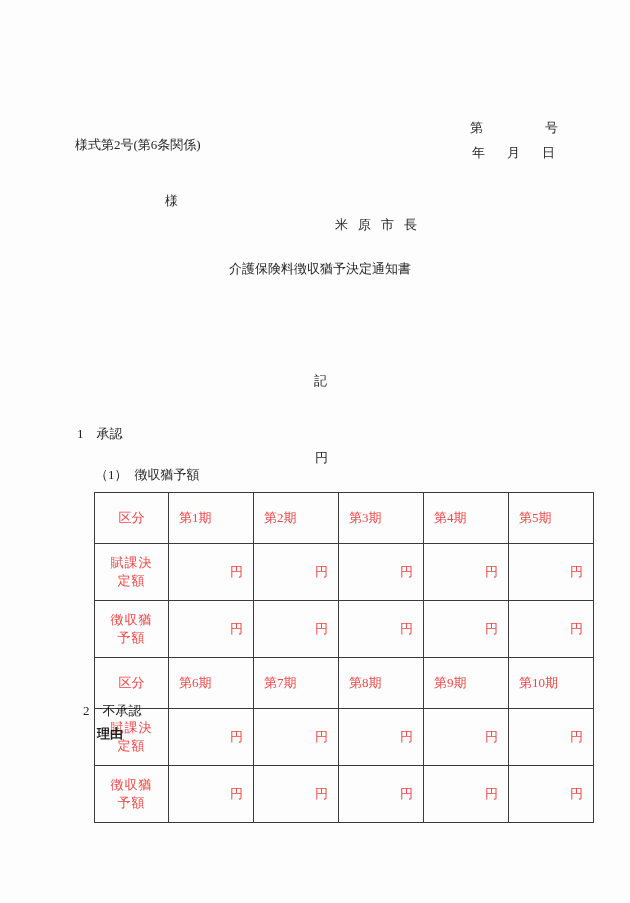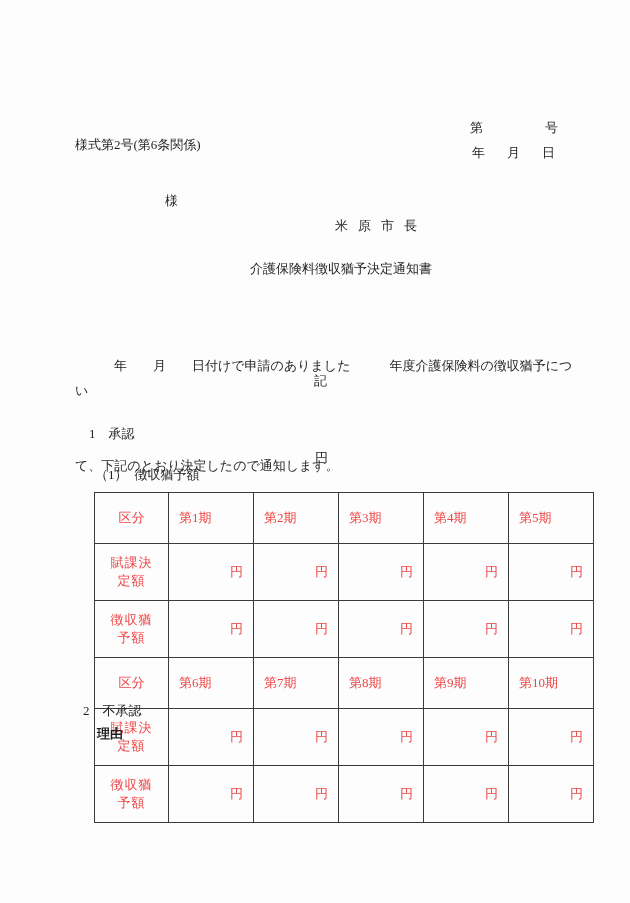--- a/index.html
+++ b/index.html
@@ -13,26 +13,26 @@
     font-size:13px;
     color:#1f1f1f;
     overflow:hidden;
   }
   .abs { position:absolute; line-height:1.3; white-space:pre; }
 
   .form-number   { left:75px;  top:93px;margin-top:44px; }
   .doc-number    { left:470px; top:120px; width:88px; display:flex; justify-content:space-between; }
   .date-line     { left:472px; top:145px; width:83px; display:flex; justify-content:space-between; }
   .addressee     { left:165px; top:193px; }
-  .sender        { left:335px; top:218px; letter-spacing:10px; }
-  .doc-title     { left:250px; top:261px;text-align:right; }
+  .sender        { left:335px; top:218px; letter-spacing:10px;font-family:Liberation Mono, monospace; }
+  .doc-title     { left:229px; top:261px;text-align:right; }
   .body-par      { left:75px;  top:303px; width:500px; line-height:25px; }
   .body-par .ln  { white-space:pre-wrap; }
   .record-marker { left:314px; top:373px; }
-  .sec1-heading  { left:89px;  top:426px; }
+  .sec1-heading  { left:77px;  top:426px; }
   .item-line     { left:82px; }
   .item-1        { top:450px; width:400px; }
   .item-2        { top:475px; }
   .item-label    { margin-left:7px; }
   .unit-float    { position:absolute; left:233px; top:0; }
   .sec2-heading  { left:83px;  top:703px; }
   .reason-label  { left:97px;  top:726px;font-weight:bold; }
 
   table.breakdown {
     position:absolute; left:94px; top:492px;
@@ -70,24 +70,20 @@
     <span>月</span>
     <span>日</span>
   </div>
 
   <div class="abs addressee">様</div>
 
   <div class="abs sender">米原市長</div>
 
   <div class="abs doc-title">介護保険料徴収猶予決定通知書</div>
 
-  <div class="abs body-par">
-    <div class="ln">　　　年　　月　　日付けで申請のありました　　　年度介護保険料の徴収猶予につい</div>
-    <div class="ln">て、下記のとおり決定したので通知します。</div>
-  </div>
 
   <div class="abs record-marker">記</div>
 
   <div class="abs sec1-heading"><span>1</span>　<span>承認</span></div>
 
   <div class="abs item-line item-1">
     <span>（1）</span><span class="item-label">徴収猶予額</span><span class="unit-float">円</span>
   </div>
 
   <div class="abs item-line item-2">

